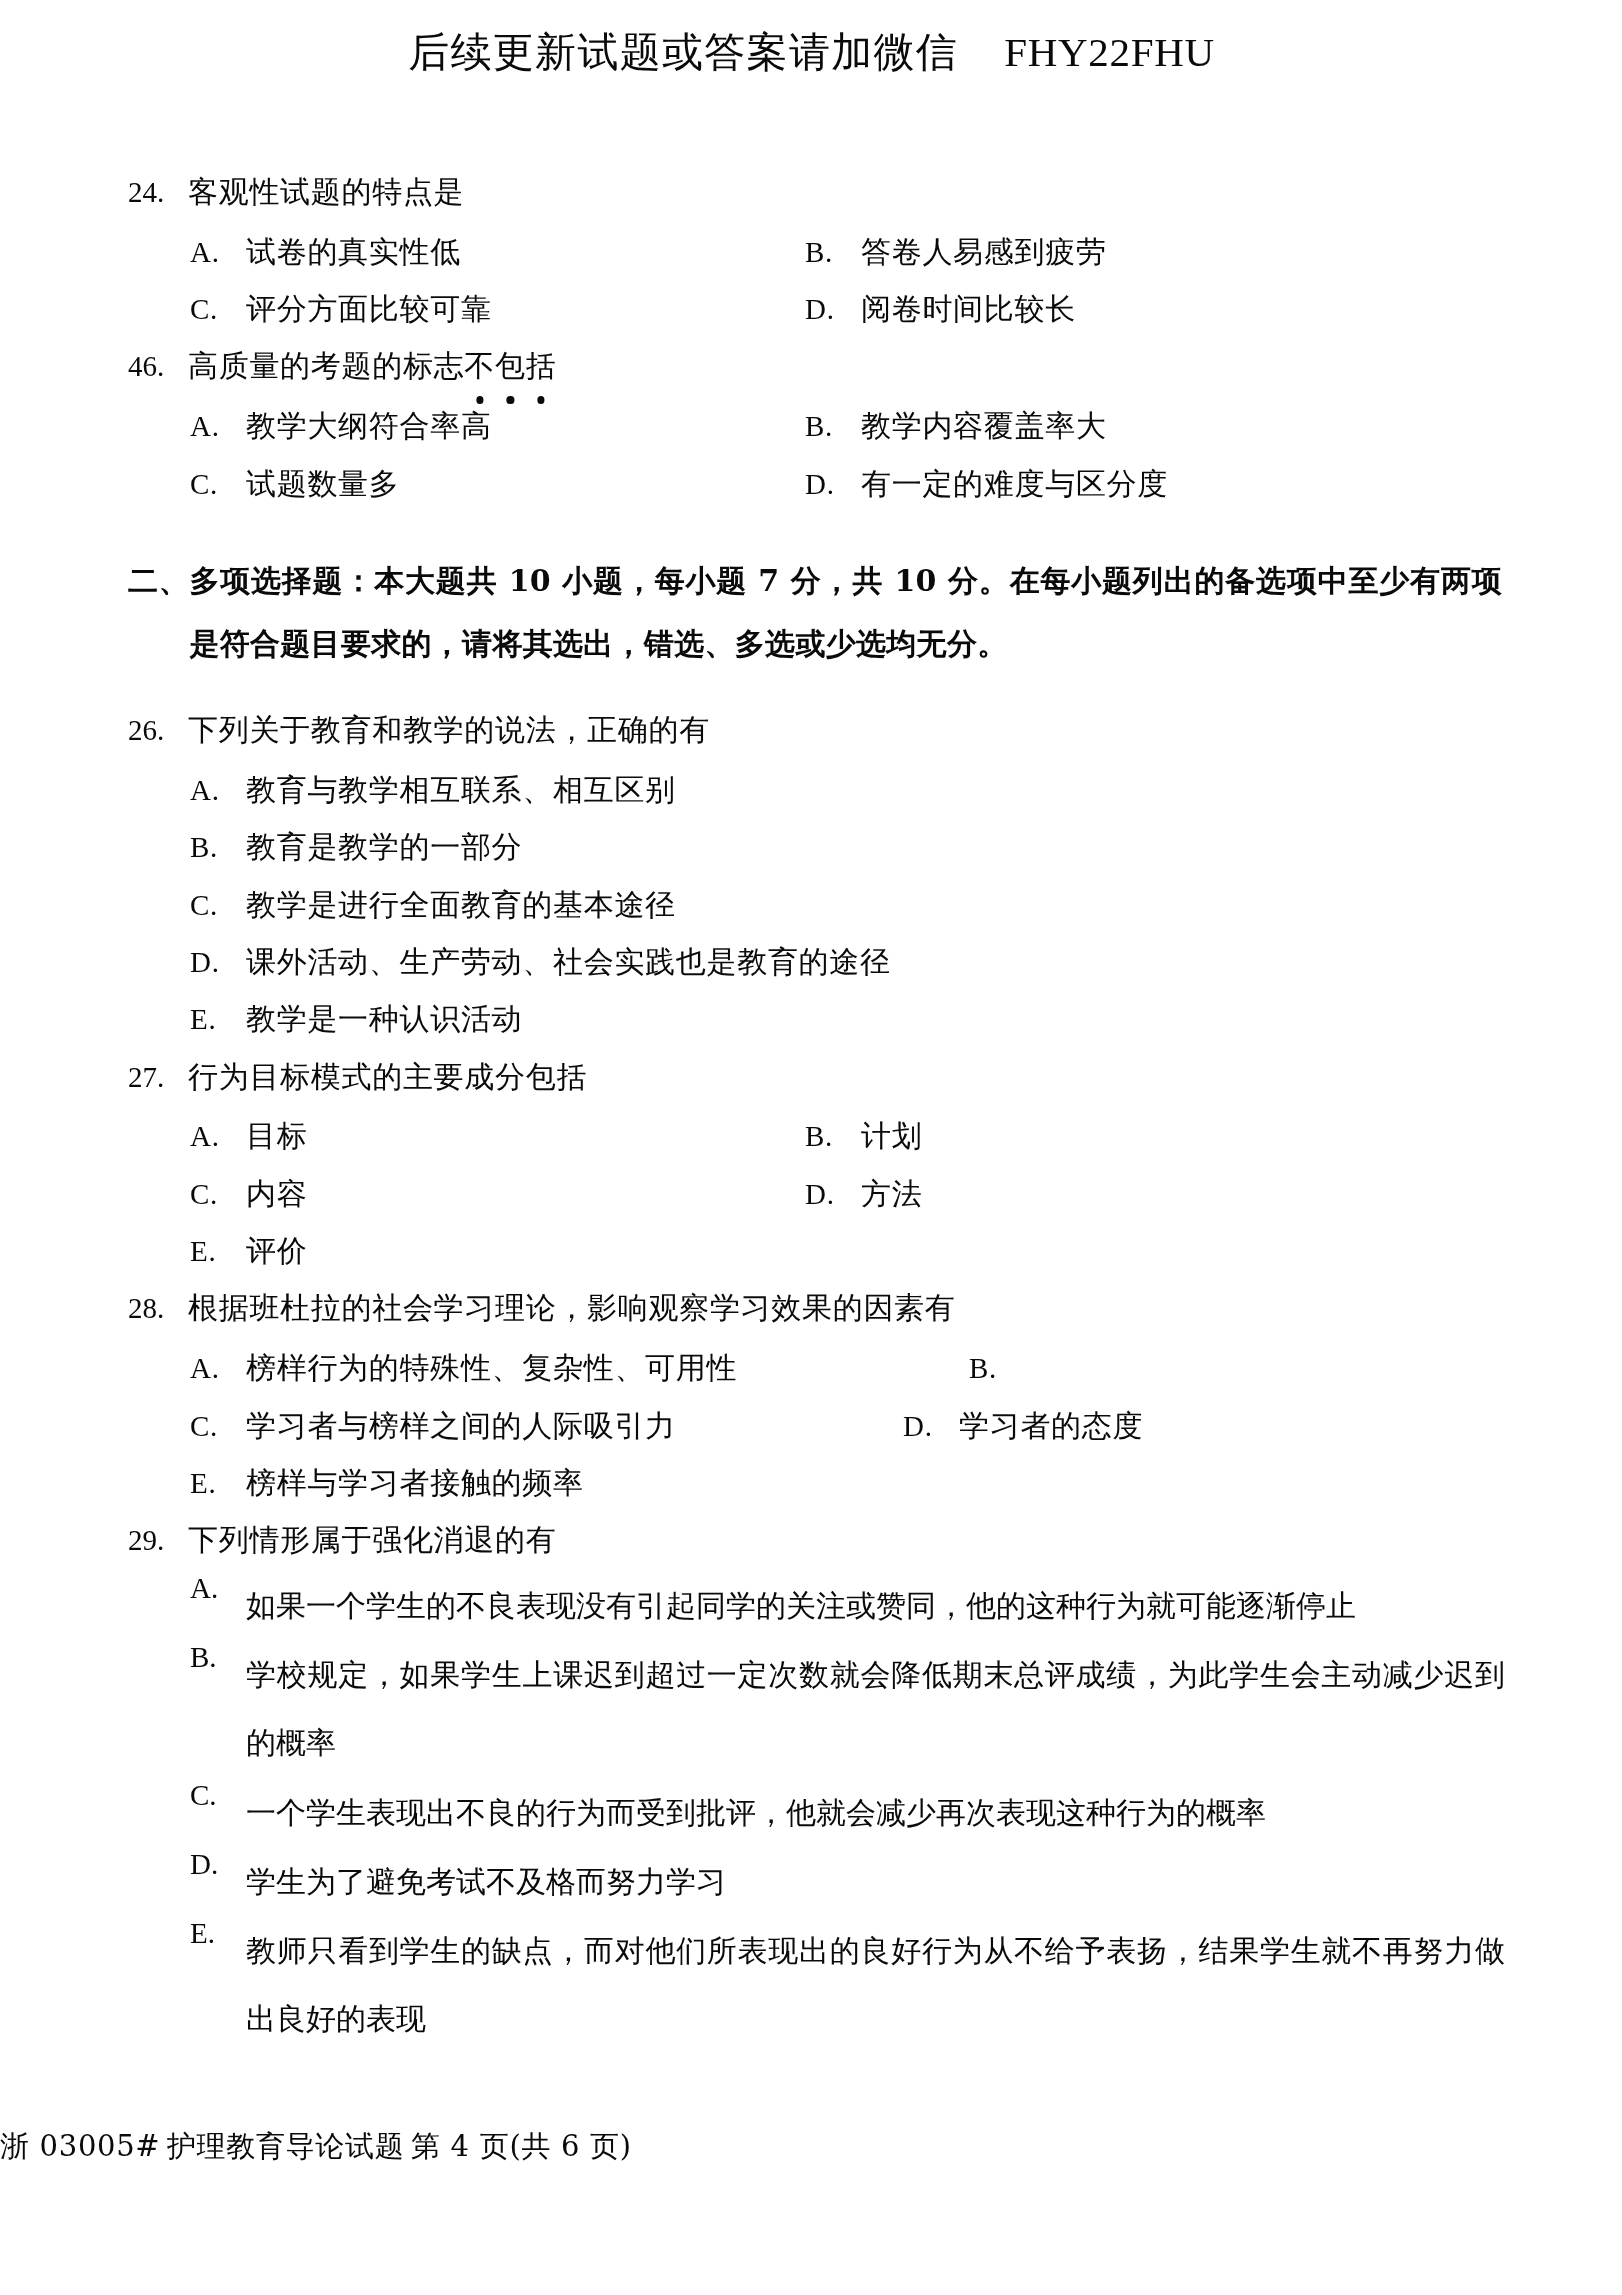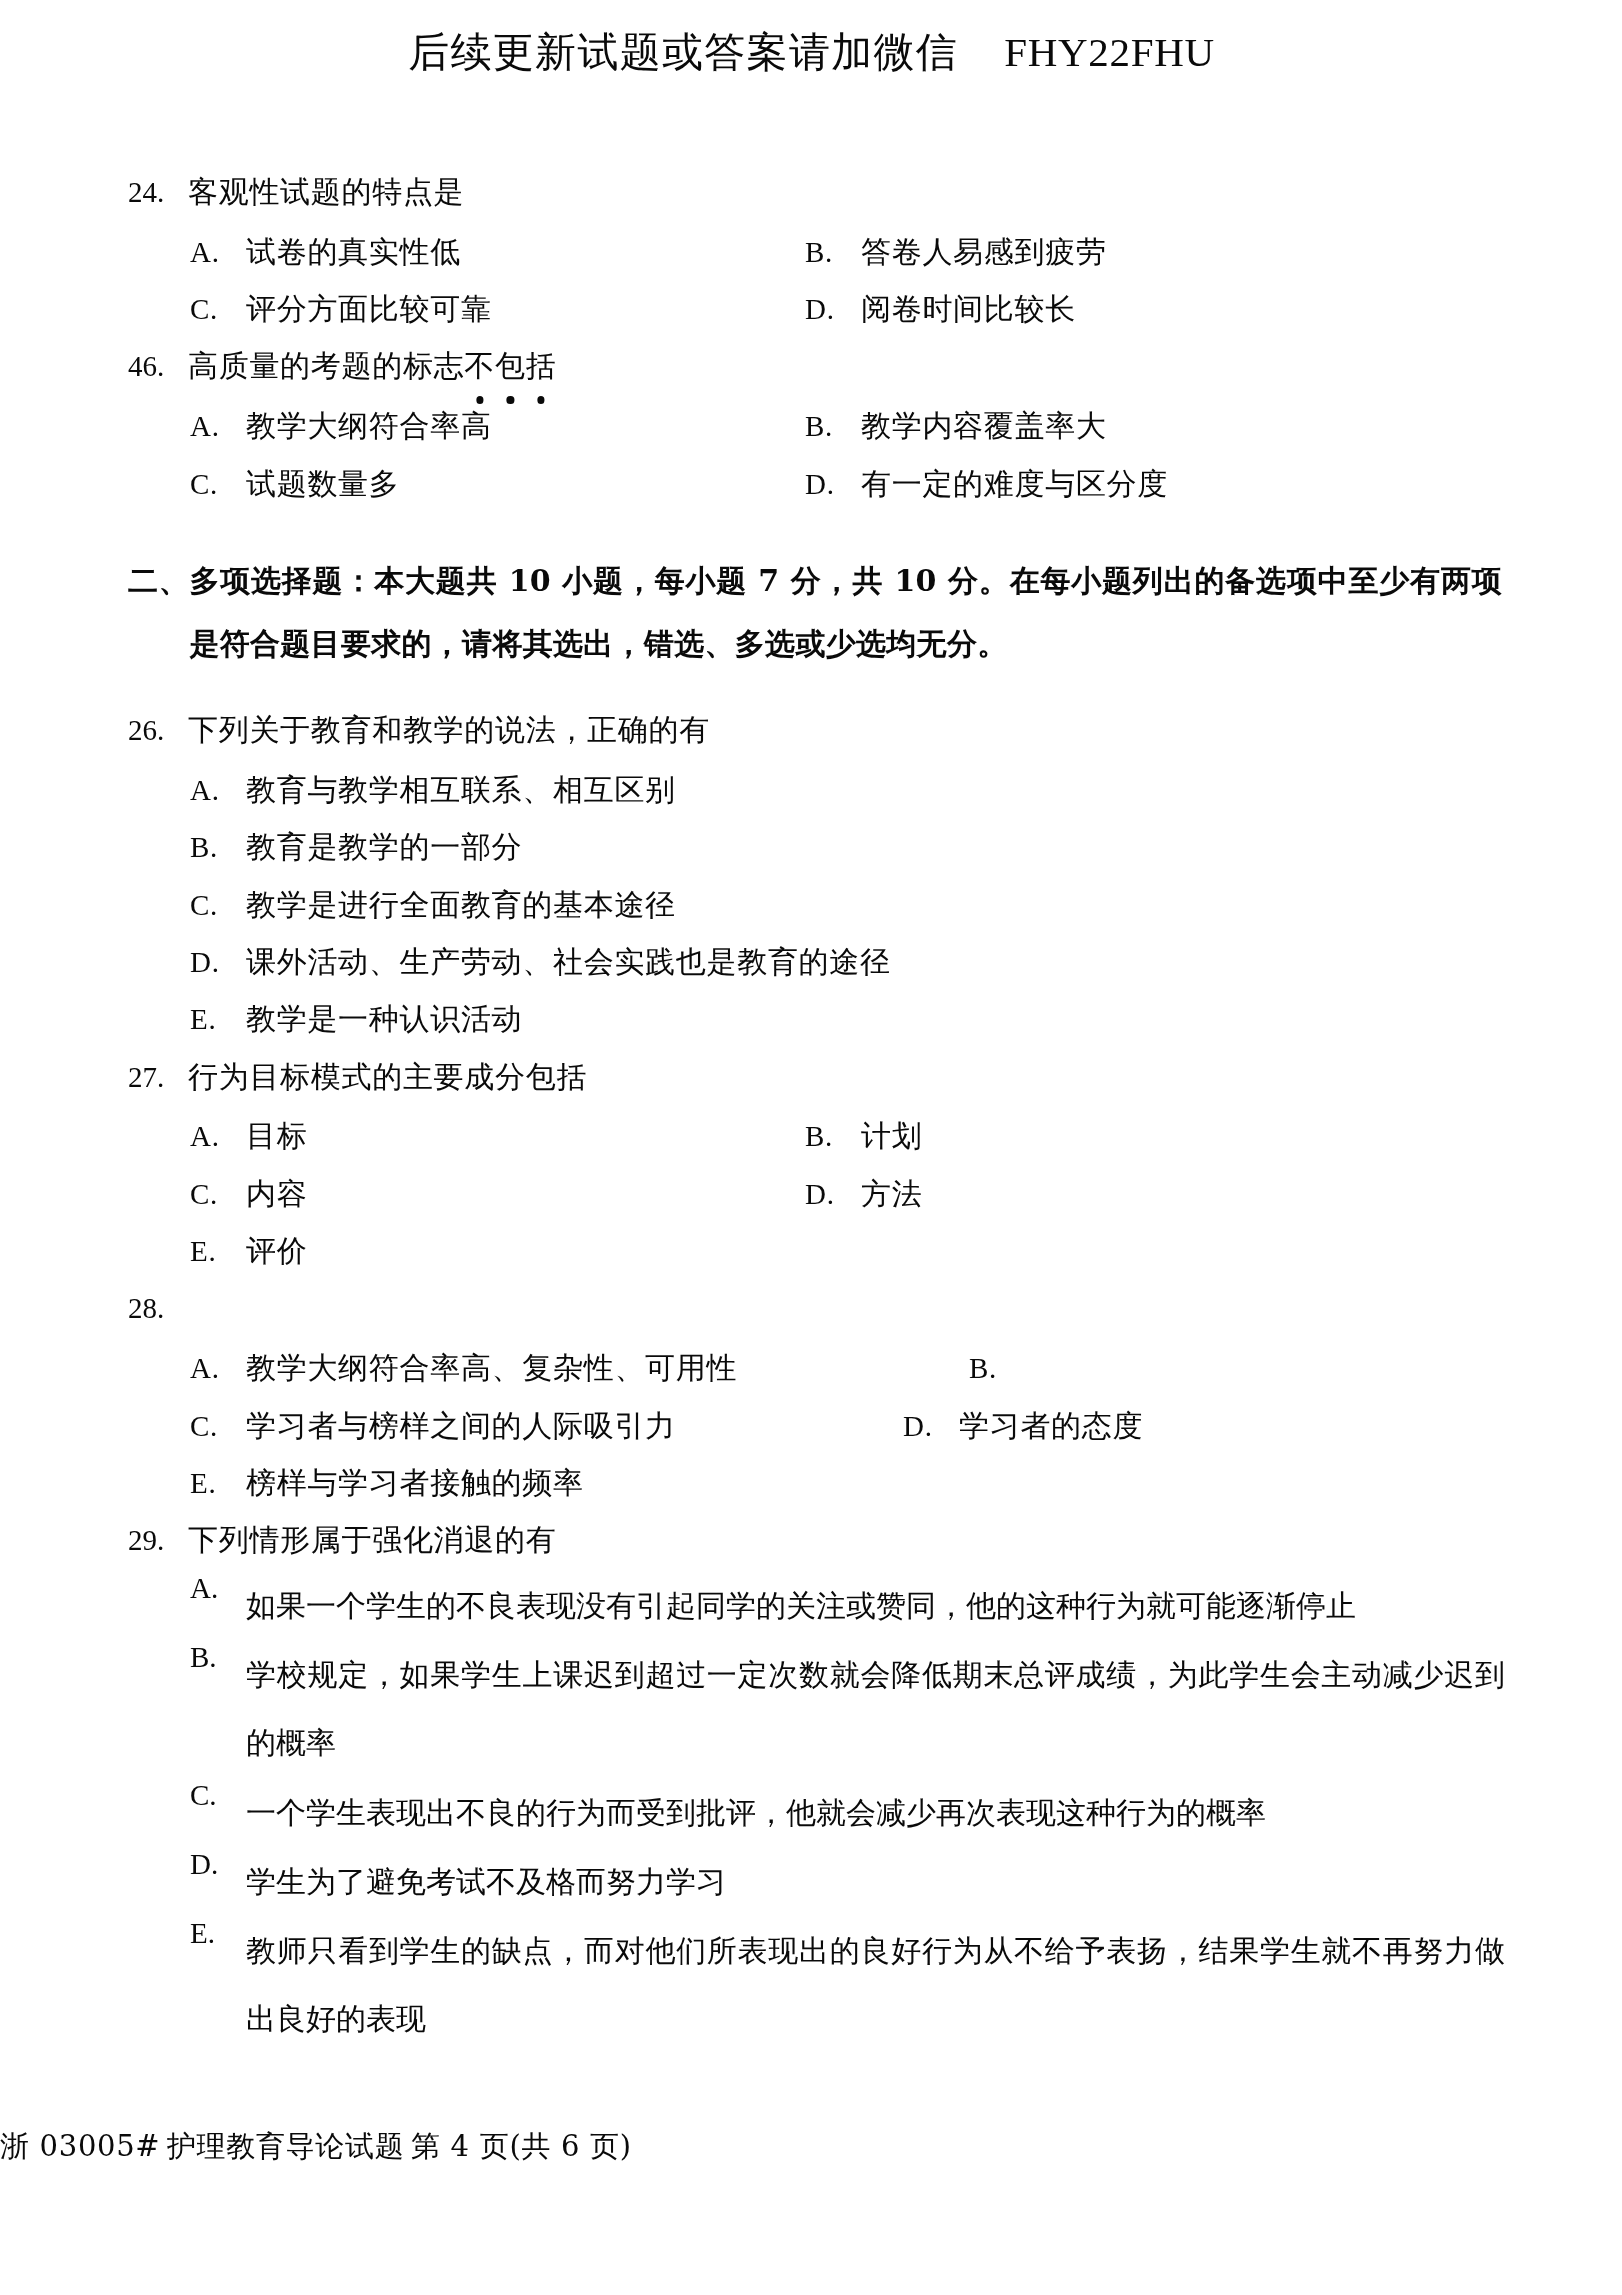--- a/index.html
+++ b/index.html
@@ -309,25 +309,26 @@
     </div>
     <div class="opt-row">
       <div class="opt col-a">
         <span class="opt-label">E.</span>
         <span class="opt-body">评价</span>
       </div>
     </div>
 
     <div class="q">
       <div class="q-num">28.</div>
+      <div class="q-text">根据班杜拉的社会学习理论，影响观察学习效果的因素有</div>
     </div>
     <div class="opt-row">
       <div class="opt col-a-wide">
         <span class="opt-label">A.</span>
-        <span class="opt-body">教学大纲符合率高、复杂性、可用性</span>
+        <span class="opt-body">榜样行为的特殊性、复杂性、可用性</span>
       </div>
       <div class="opt col-b">
         <span class="opt-label">B.</span>
       </div>
     </div>
     <div class="opt-row">
       <div class="opt col-a-mid">
         <span class="opt-label">C.</span>
         <span class="opt-body">学习者与榜样之间的人际吸引力</span>
       </div>

